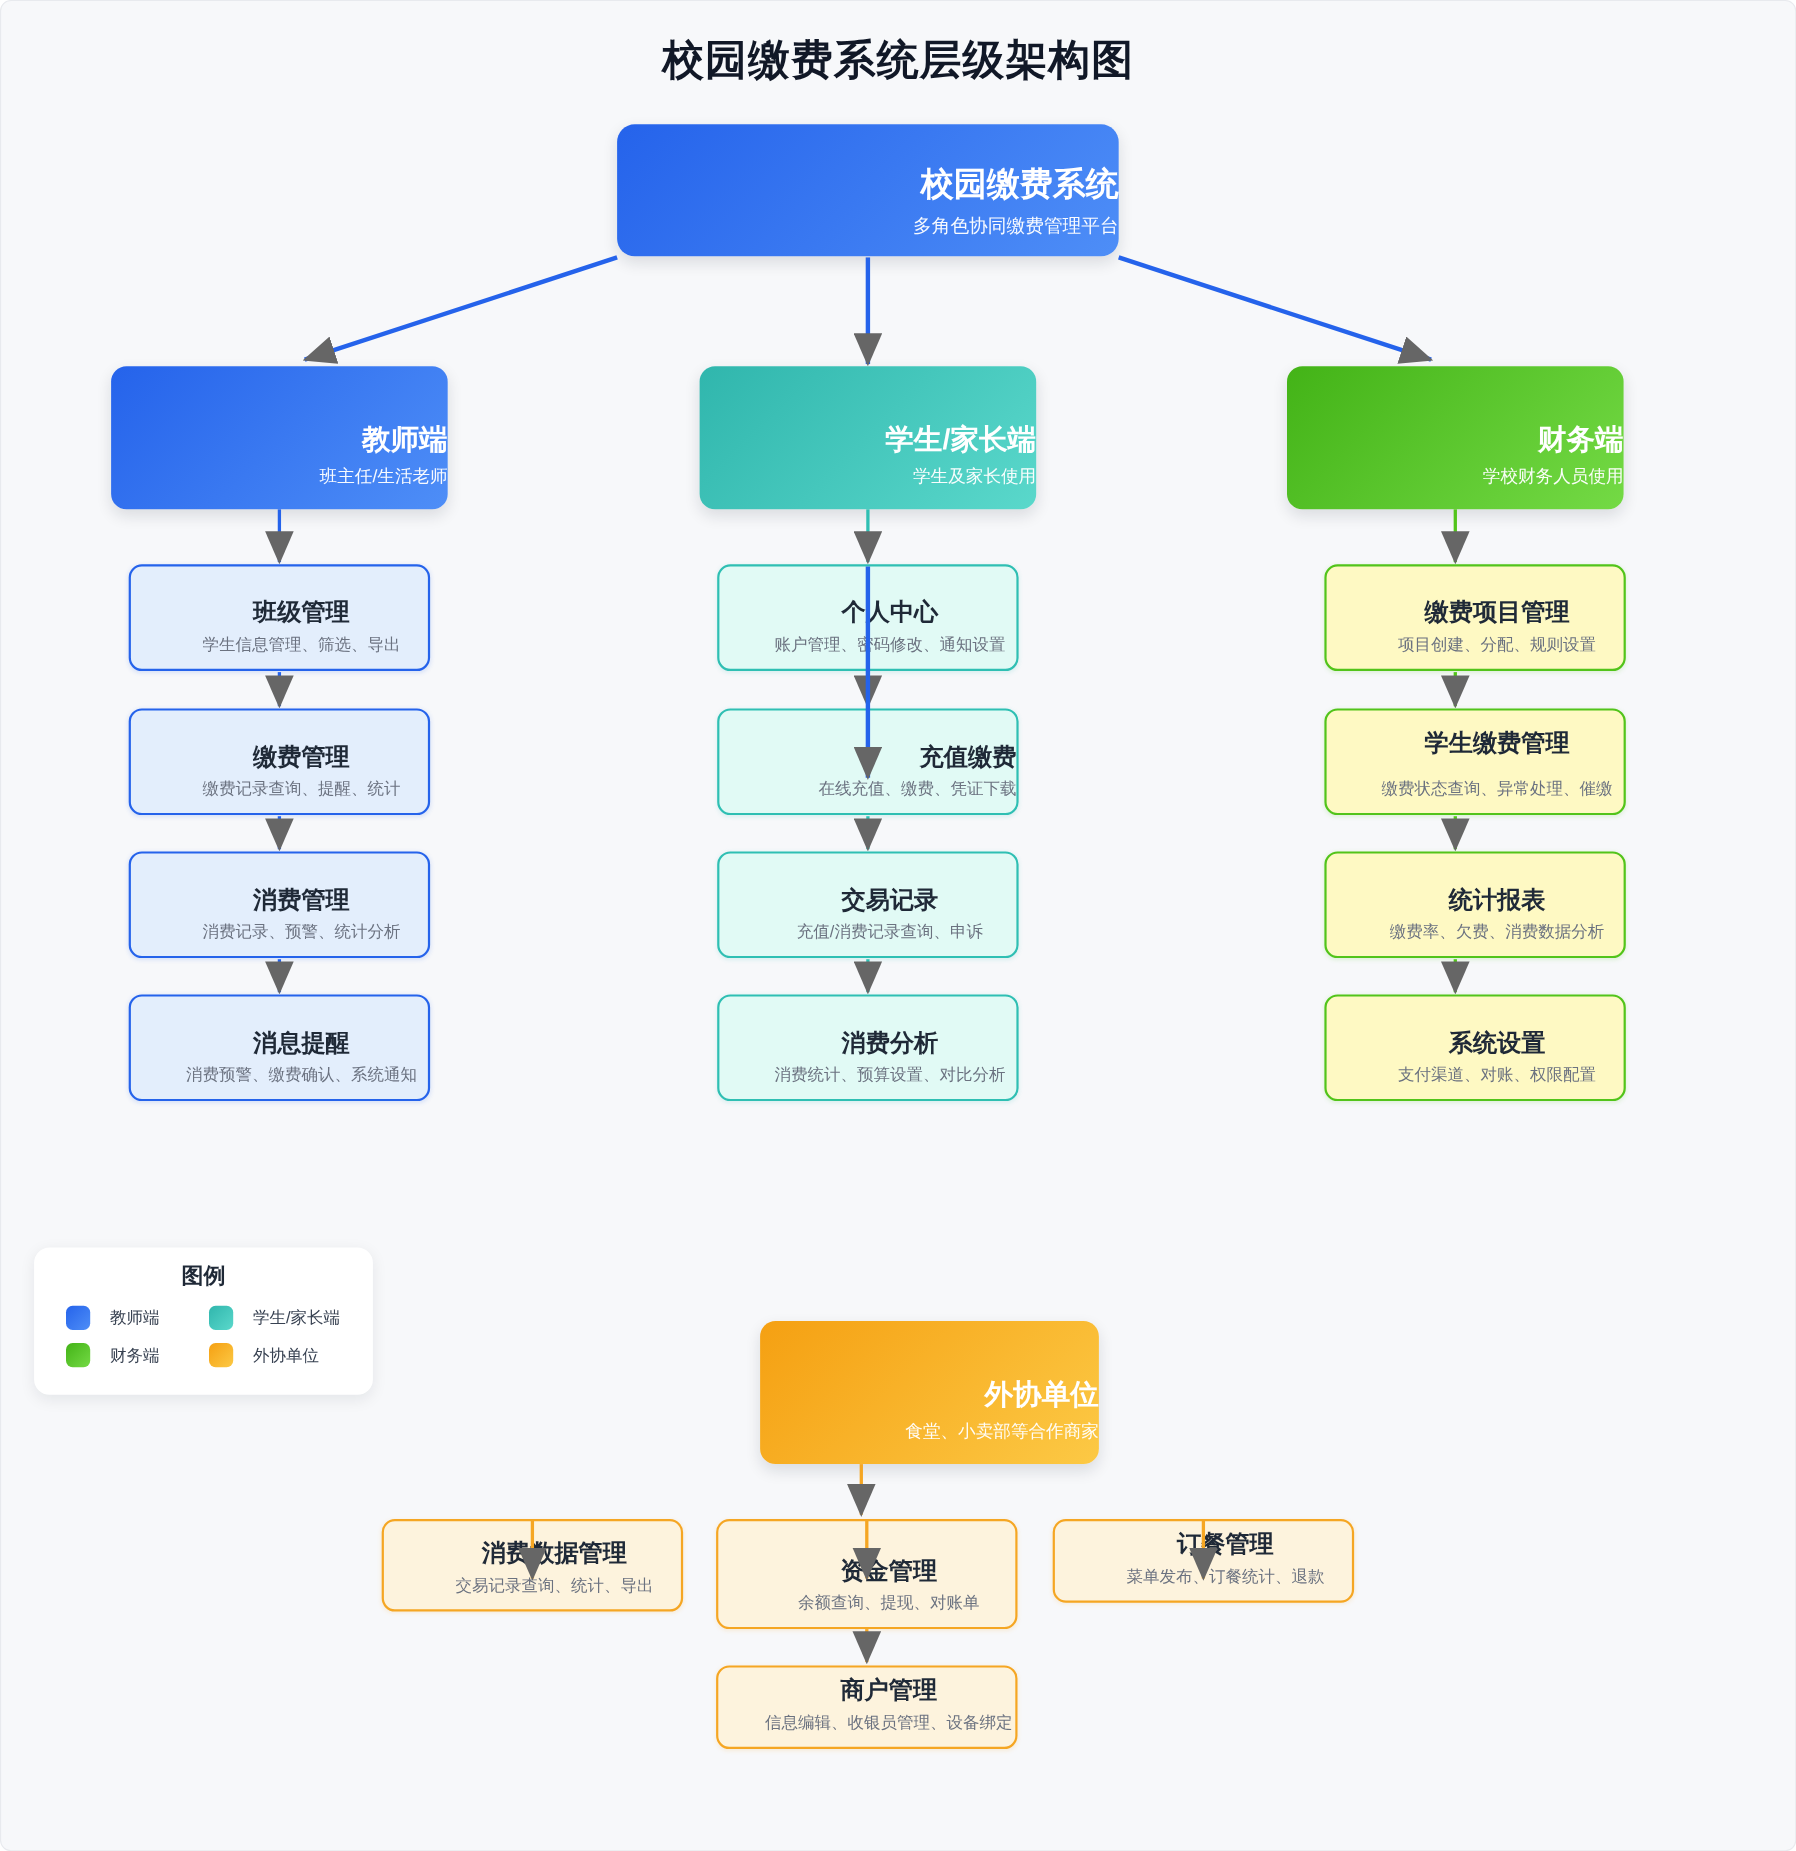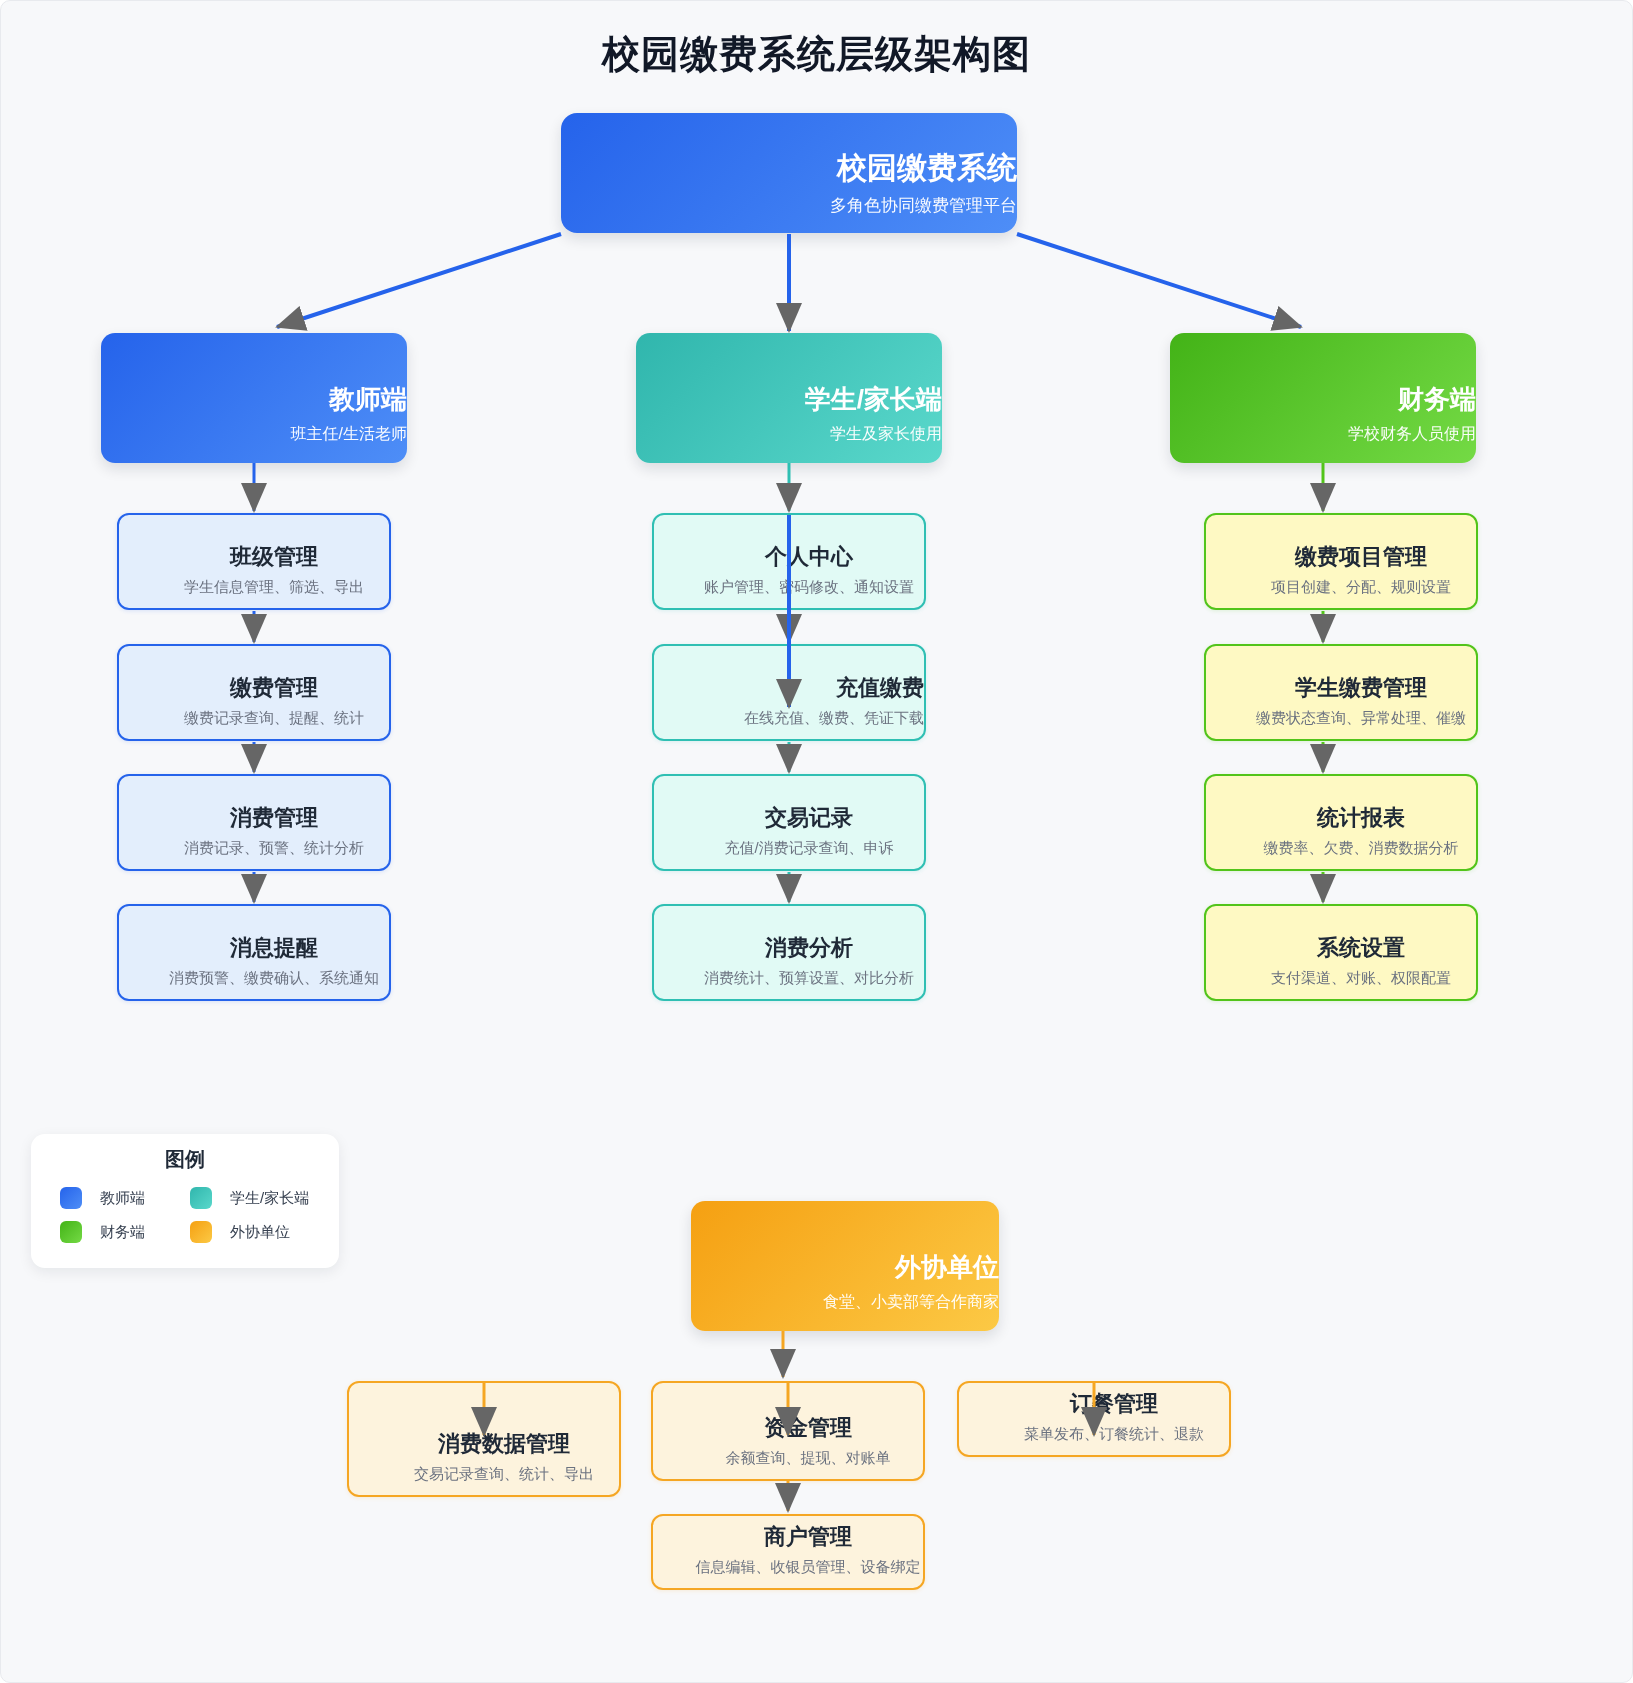--- a/index.html
+++ b/index.html
@@ -88,21 +88,21 @@
   </div>
 
   <div class="hdr g-green" style="left:1169px;top:332px;width:306px;height:130px;">
     <div class="t">财务端</div>
     <div class="s">学校财务人员使用</div>
   </div>
   <div class="child c-green" style="left:1185px;top:512px;width:274px;height:97px;">
     <div class="t">缴费项目管理</div>
     <div class="s">项目创建、分配、规则设置</div>
   </div>
-  <div class="child c-green" style="left:1185px;top:643px;width:274px;height:97px;">
+  <div class="child c-green" style="left:1185px;top:643px;width:274px;height:97px;gap:12px;">
     <div class="t">学生缴费管理</div>
     <div class="s">缴费状态查询、异常处理、催缴</div>
   </div>
   <div class="child c-green" style="left:1185px;top:773px;width:274px;height:97px;">
     <div class="t">统计报表</div>
     <div class="s">缴费率、欠费、消费数据分析</div>
   </div>
   <div class="child c-green" style="left:1185px;top:903px;width:274px;height:97px;">
     <div class="t">系统设置</div>
     <div class="s">支付渠道、对账、权限配置</div>
@@ -127,21 +127,21 @@
         <span class="sw g-orange"></span>
         <span class="ll">外协单位</span>
       </div>
     </div>
   </div>
 
   <div class="hdr g-orange" style="left:690px;top:1200px;width:308px;height:130px;">
     <div class="t">外协单位</div>
     <div class="s">食堂、小卖部等合作商家</div>
   </div>
-  <div class="child c-orange" style="left:346px;top:1380px;width:274px;height:116px;">
+  <div class="child c-orange" style="left:346px;top:1380px;width:274px;height:84px;">
     <div class="t">消费数据管理</div>
     <div class="s">交易记录查询、统计、导出</div>
   </div>
   <div class="child c-orange" style="left:650px;top:1380px;width:274px;height:100px;">
     <div class="t">资金管理</div>
     <div class="s">余额查询、提现、对账单</div>
   </div>
   <div class="child c-orange" style="left:956px;top:1380px;width:274px;height:76px;">
     <div class="t">订餐管理</div>
     <div class="s">菜单发布、订餐统计、退款</div>

